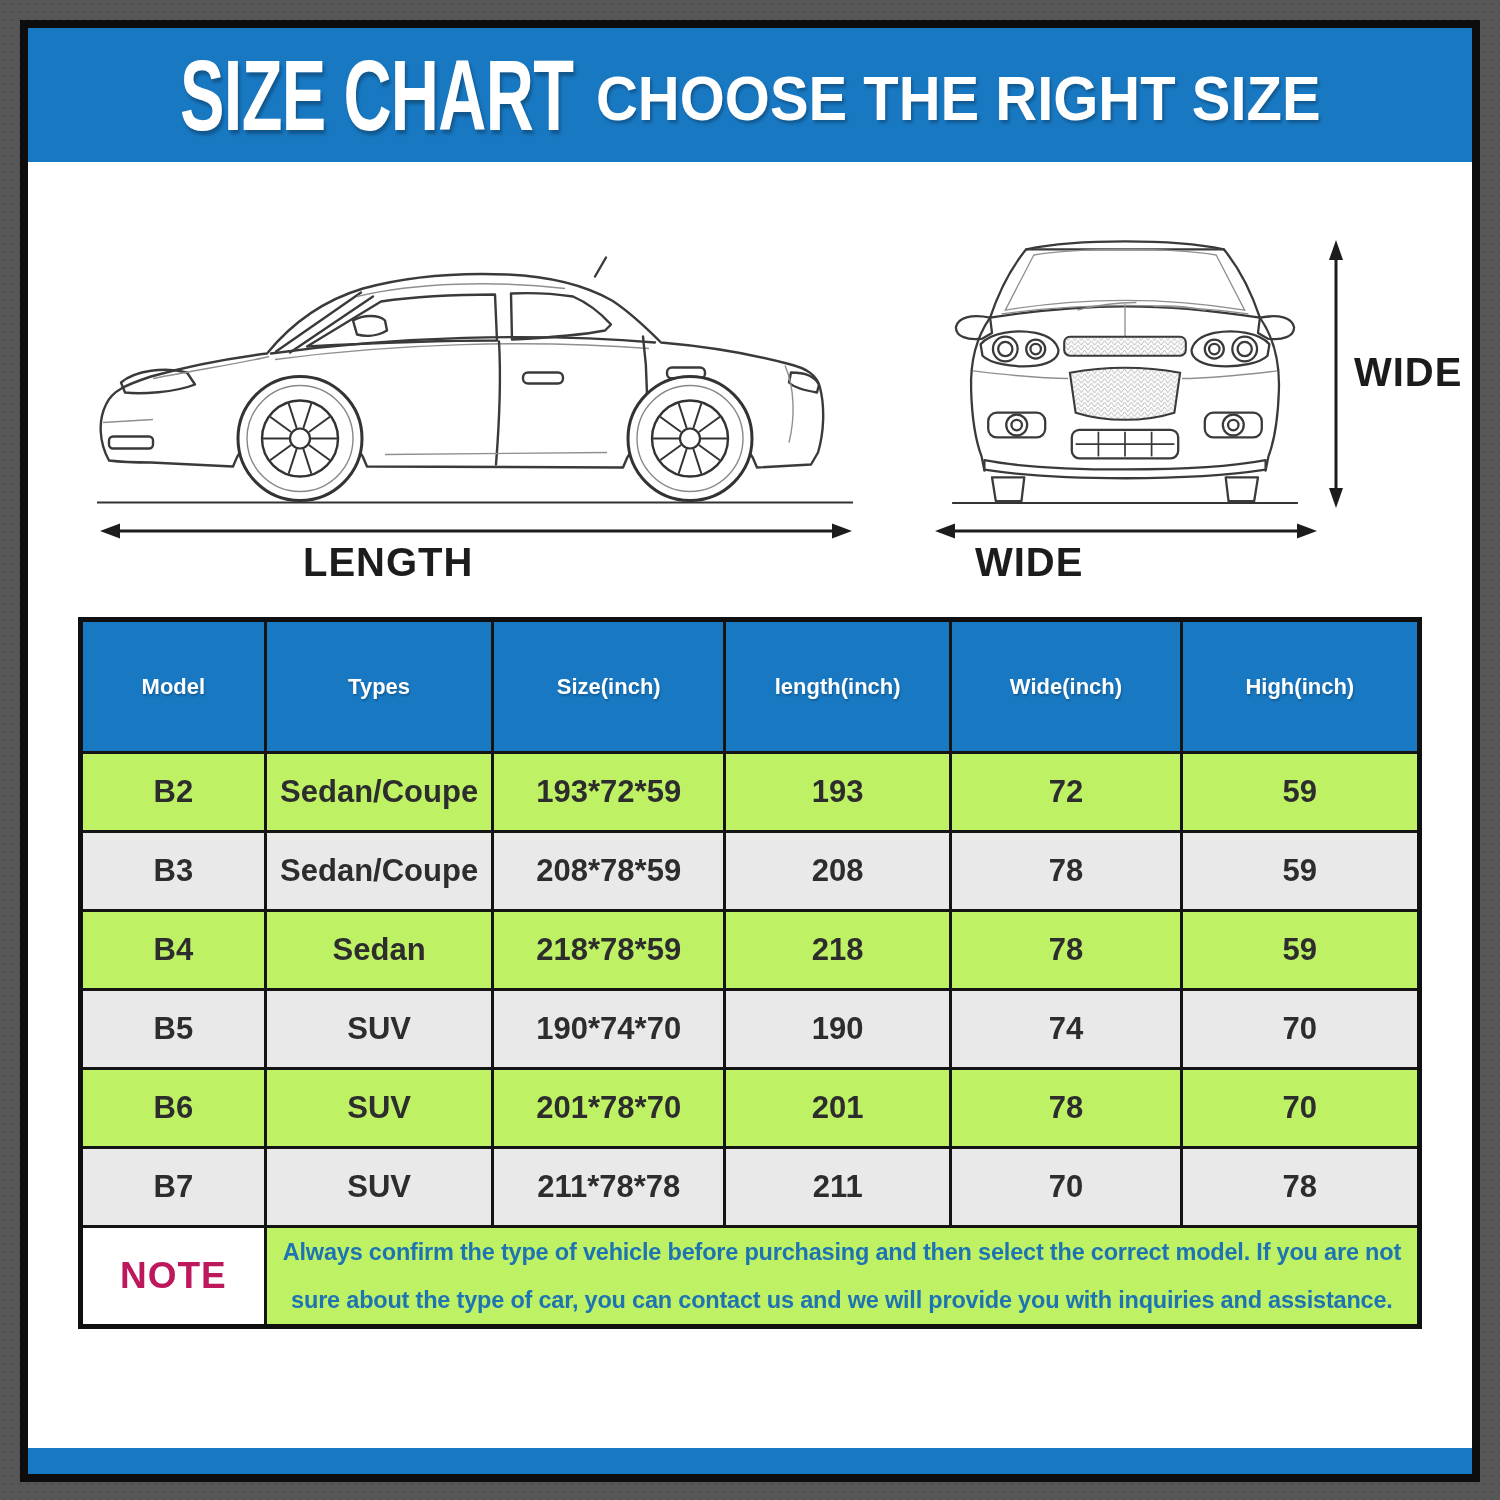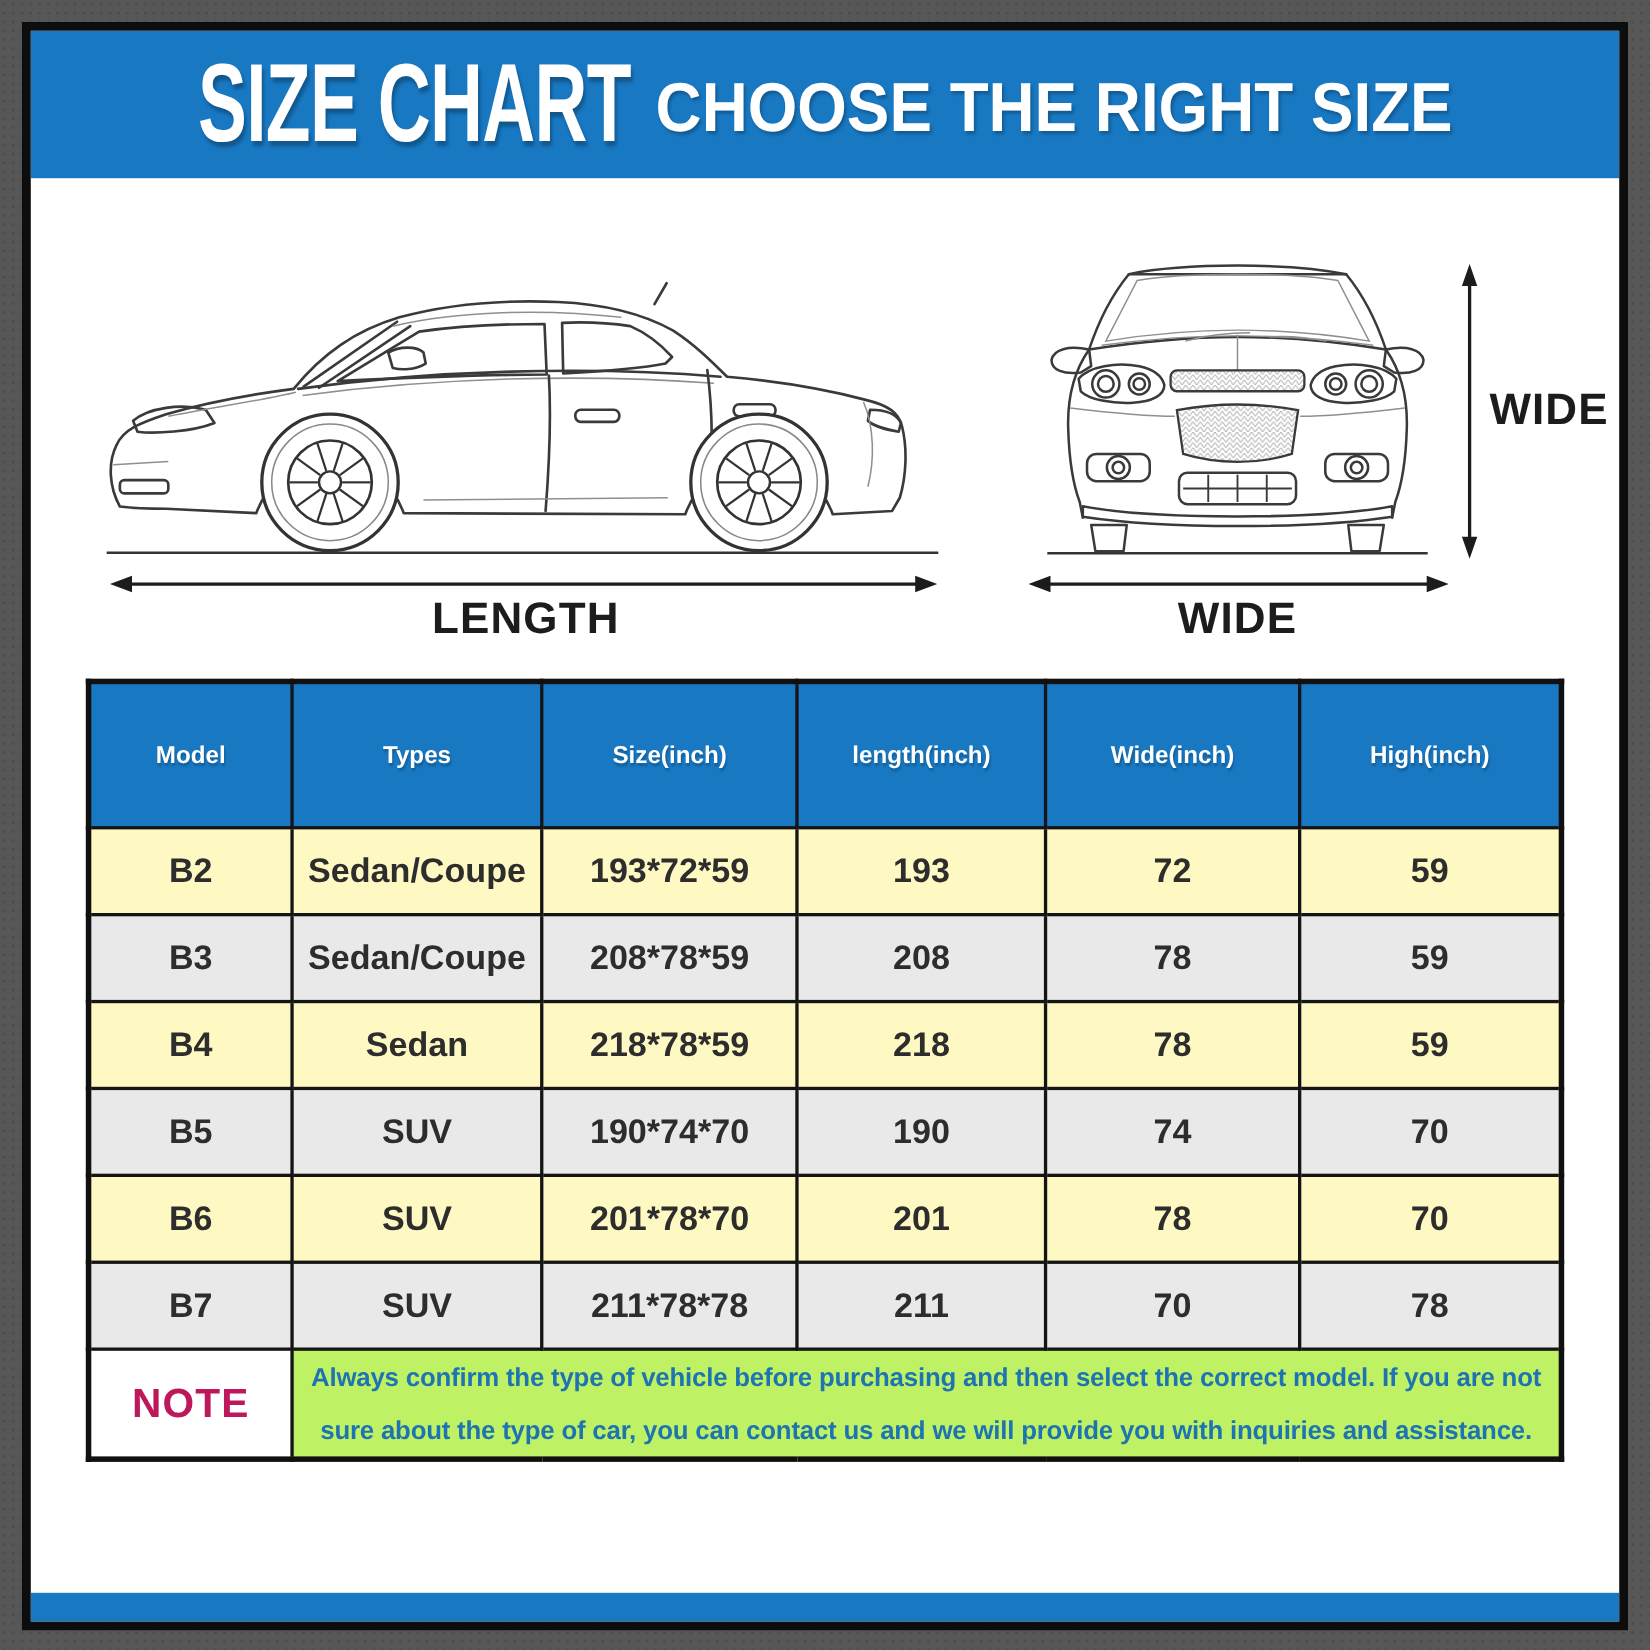--- a/index.html
+++ b/index.html
@@ -30,37 +30,37 @@
   .subtitle{
     position:absolute;left:568px;top:70px;
     transform:translateY(-50%) scaleX(0.92);transform-origin:left center;
     font-size:63px;font-weight:700;color:#ffffff;letter-spacing:0px;
     white-space:nowrap;text-shadow:2px 3px 3px rgba(0,0,0,0.25);
   }
   
   .svg-abs{position:absolute;}
   .dim-label{
     position:absolute;font-weight:700;color:#1c1c1c;font-size:40px;
-    text-align:center;letter-spacing:1px;
+    text-align:left;letter-spacing:1px;
   }
   
   .table-wrap{position:absolute;left:50px;top:589px;width:1344px;}
   table.size-table{
     width:100%;border-collapse:collapse;table-layout:fixed;
     border:5px solid #101010;
   }
   table.size-table td,table.size-table th{
     border:3px solid #141414;text-align:center;vertical-align:middle;
     font-weight:700;padding:0;
   }
   th.col-h{
     background:#1878c2;color:#ffffff;font-size:22px;height:129px;
     text-shadow:1px 2px 2px rgba(0,0,0,0.22);
   }
-  tr.data-row td{height:76px;font-size:31px;color:#2d2d2d;background:#fef9c3;}
+  tr.data-row td{height:76px;font-size:31px;color:#2d2d2d;background:#bef264;}
   tr.data-row.alt td{background:#e9e9e9;}
   tr.note-row td{height:82px;}
   td.note-label{color:#be185d;font-size:37px;letter-spacing:1px;background:#ffffff;}
   td.note-text{
     background:#bef264;color:#1e73b2;font-size:23.5px;line-height:48px;
     text-align:left;padding:6px 26px 6px 32px;letter-spacing:-0.2px;
   }
   
   .bottom-band{
     position:absolute;left:0;bottom:0;width:100%;height:26px;background:#1878c2;

